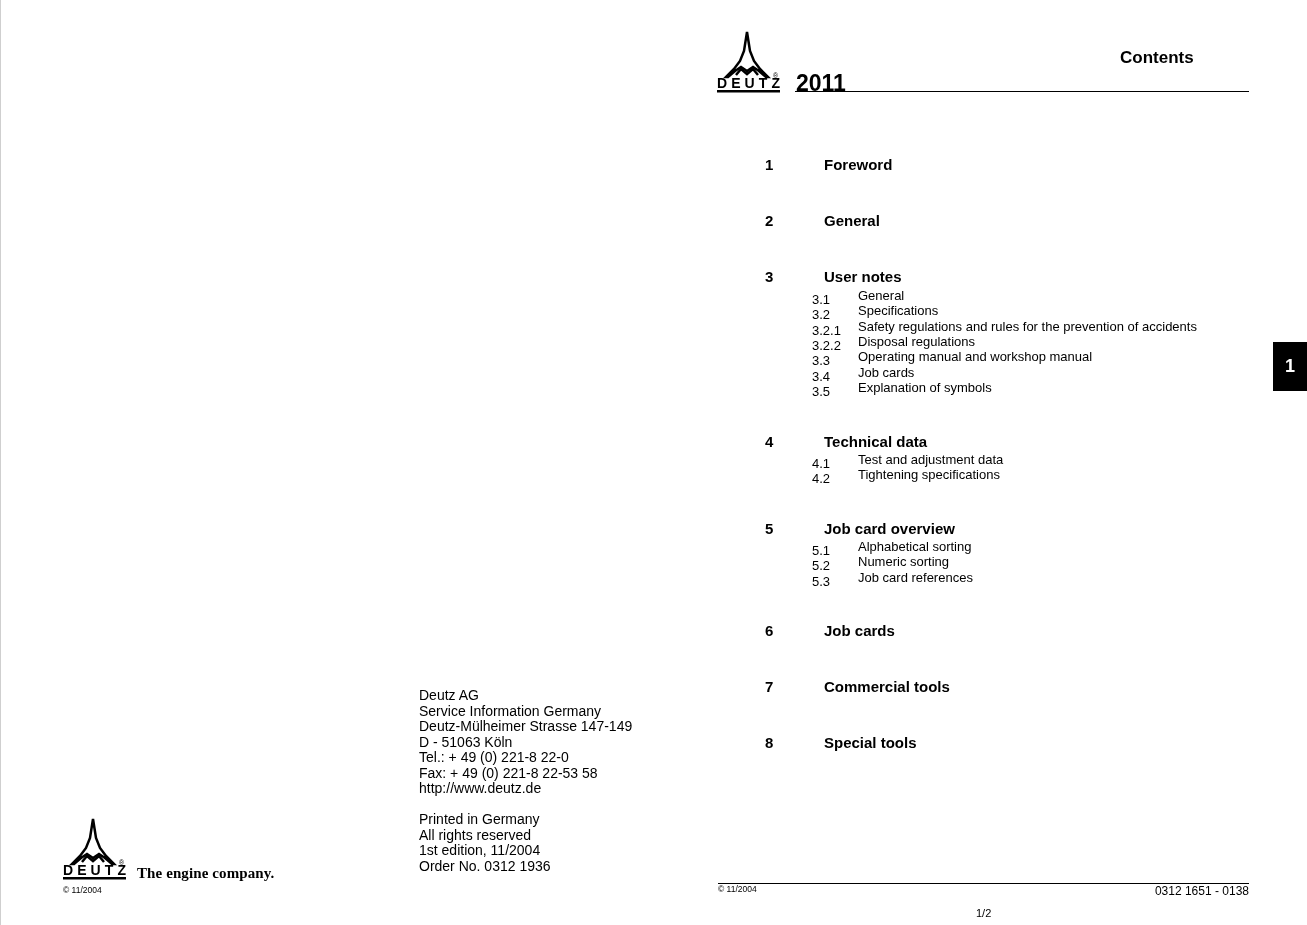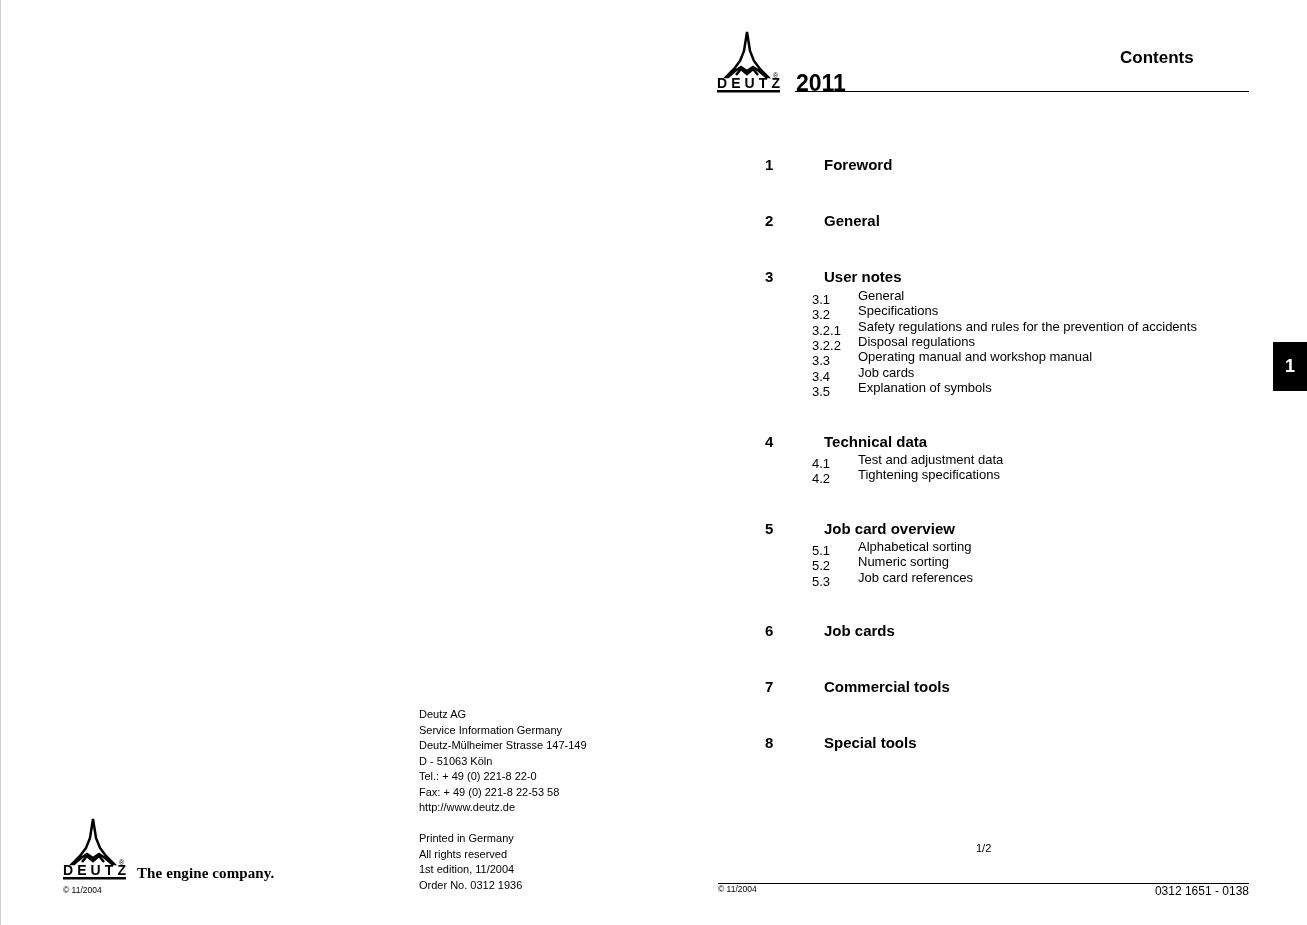--- a/index.html
+++ b/index.html
@@ -7,22 +7,22 @@
       width: 1307px; height: 925px; position: relative; overflow: hidden;
       background: #ffffff; color: #000;
       font-family: "Liberation Sans", "DejaVu Sans", sans-serif;
     }
     .left-edge {
       position: absolute; left: 0; top: 0; width: 2px; height: 925px;
       border-left: 1px solid #cfcfcf; box-sizing: border-box;
     }
     
     .imprint {
-      position: absolute; left: 419px; top: 707px;
-      font-size: 11px; line-height: 15.5px; color: #000;
+      position: absolute; left: 419px; top: 688px;
+      font-size: 14px; line-height: 15.5px; color: #000;
     }
     .imprint .gap { height: 15.5px; }
     .left-logo { position: absolute; left: 62px; top: 818px; width: 66px; height: 62px; }
     .tagline {
       position: absolute; left: 137px; top: 865px;
       font-family: "Liberation Serif", "DejaVu Serif", serif;
       font-size: 15px; font-weight: bold; letter-spacing: 0.1px;
     }
     .left-date { position: absolute; left: 63px; top: 885px; font-size: 8.5px; }
 
@@ -52,21 +52,21 @@
     .sub .title { position: absolute; left: 46px; top: 0; }
     .tab-marker {
       position: absolute; left: 1273px; top: 342px; width: 34px; height: 49px;
       background: #000; color: #fff; font-size: 18px; font-weight: bold;
       display: flex; align-items: center; justify-content: center;
     }
     .footer-rule {
       position: absolute; left: 718px; top: 883px; width: 531px; height: 1px; background: #000;
     }
     .footer-date { position: absolute; left: 718px; top: 884px; font-size: 8.5px; }
-    .footer-page { position: absolute; left: 976px; top: 842px; font-size: 11px; }
+    .footer-page { position: absolute; left: 976px; top: 907px; font-size: 11px; }
     .footer-order { position: absolute; left: 1120px; top: 884px; width: 129px; text-align: right; font-size: 12px; }
   </style>
 </head>
 <body>
 
 <div class="left-edge"></div>
 
 <div class="imprint">
   <div>Deutz AG</div>
   <div>Service Information Germany</div>

